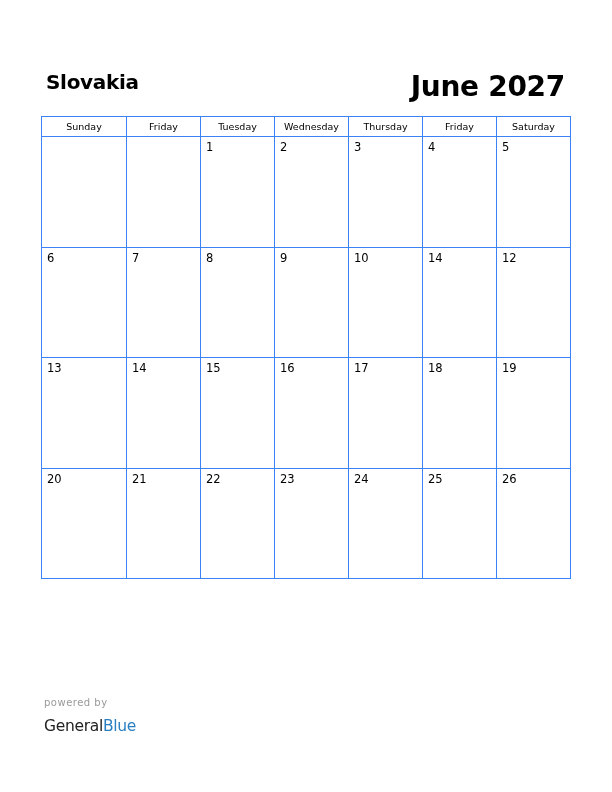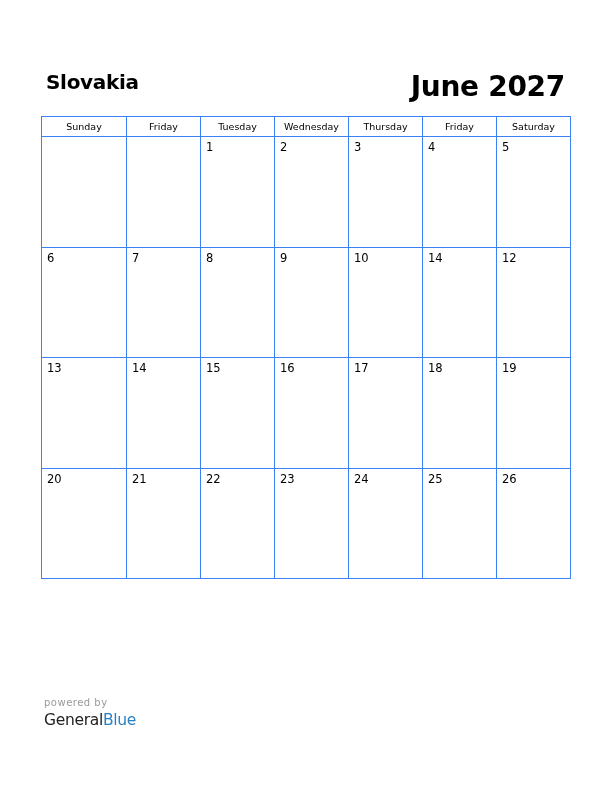--- a/index.html
+++ b/index.html
@@ -6,21 +6,21 @@
   body { width:612px; height:792px; position:relative; font-family:"DejaVu Sans", "Liberation Sans", sans-serif; color:#000; overflow:hidden; }
   .country { position:absolute; left:46px; top:70px; font-size:20px; font-weight:bold; letter-spacing:-0.3px; }
   .month { position:absolute; right:47px; top:70px; font-size:28px; font-weight:bold; letter-spacing:-0.3px; }
   table { position:absolute; left:41px; top:116px; border-collapse:collapse; table-layout:fixed; width:530px; }
   th, td { border:1px solid #3b82f6; padding:0; }
   th { height:19px; font-size:9.5px; font-weight:normal; text-align:center; vertical-align:middle; }
   td { height:109.5px; vertical-align:top; font-size:11.5px; }
   td span { display:block; padding:3px 0 0 5px; }
   .brand { position:absolute; left:44px; top:697px; }
   .powered { font-size:10px; color:#999; letter-spacing:0.5px; }
-  .gb { font-size:15.5px; margin-top:3px; letter-spacing:-0.3px; }
+  .gb { font-size:15.5px; margin-top:9px; letter-spacing:-0.3px; }
   .gb .g { color:#222; }
   .gb .b { color:#2a7fc1; }
 </style>
 </head>
 <body>
 
 <div class="country">Slovakia</div>
 <div class="month">June 2027</div>
 
 <table>

